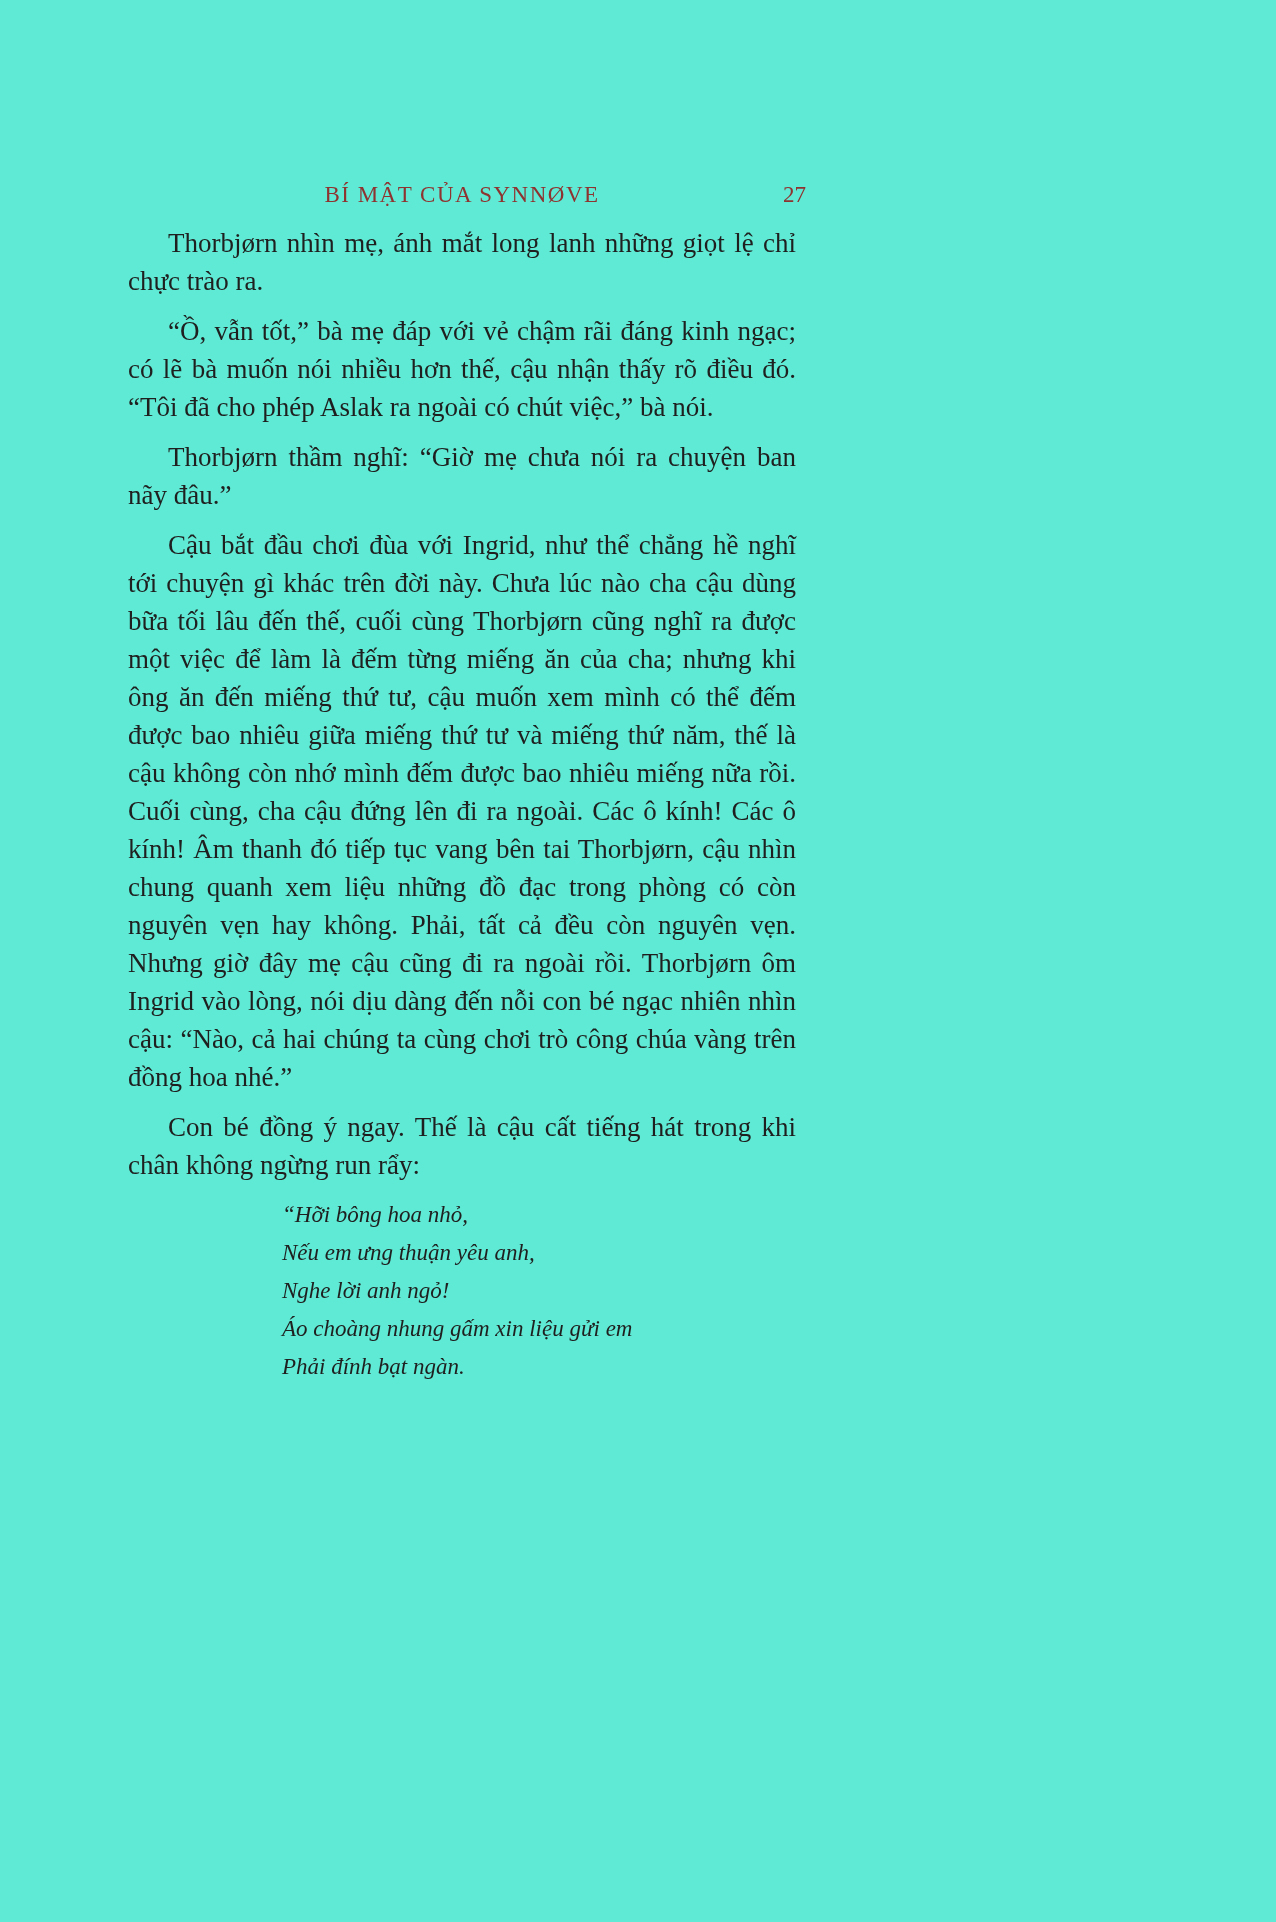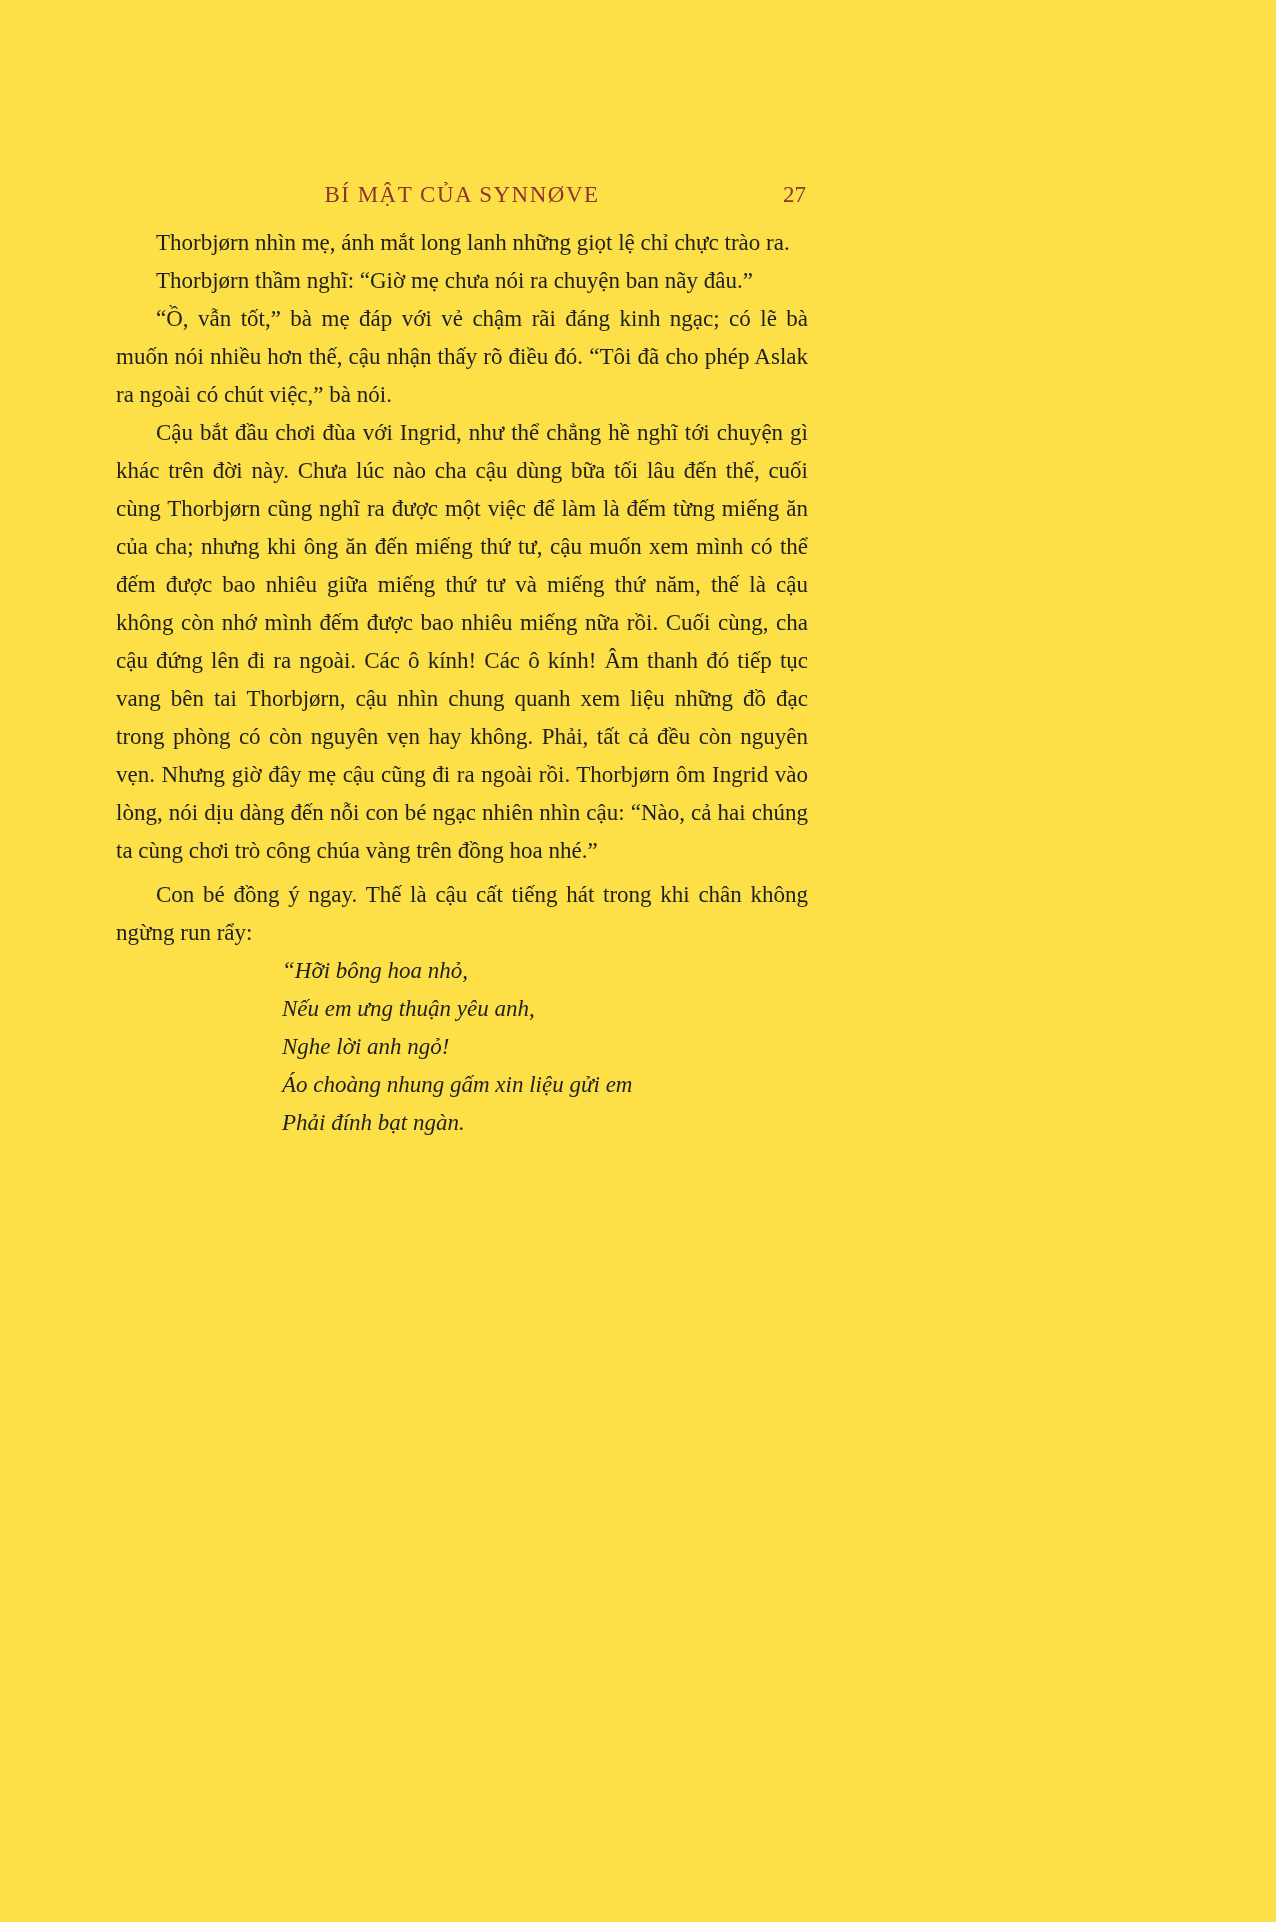--- a/index.html
+++ b/index.html
@@ -12,21 +12,21 @@
     height: 1922px;
     font-family: "Liberation Serif", "DejaVu Serif", serif;
     color: #1f1f1f;
   }
   .page {
     box-sizing: border-box;
     width: 1276px;
     height: 1922px;
     padding-top: 182px;
     padding-left: 116px;
-    background: #fde047;
+    background: #5eead4;
   }
   .column {
     width: 692px;
   }
   .page-header {
     position: relative;
     width: 100%;
     height: 30px;
     margin-bottom: 12px;
     color: #8f3330;
@@ -38,22 +38,22 @@
     letter-spacing: 1.5px;
   }
   .page-number {
     position: absolute;
     right: 2px;
     top: 0;
     font-size: 23px;
     text-align: center;
   }
   .para {
-    margin: 0;
-    font-size: 23px;
+    margin: 12px;
+    font-size: 27px;
     line-height: 38px;
     text-align: justify;
     text-indent: 40px;
   }
   .para.space-before {
     margin-top: 6px;
   }
   .poem {
     margin-left: 166px;
     font-style: italic;
@@ -69,22 +69,22 @@
 
 <div class="page">
   <div class="column">
 
     <div class="page-header">
       <span class="running-title">BÍ MẬT CỦA SYNNØVE</span>
       <span class="page-number">27</span>
     </div>
 
     <p class="para">Thorbjørn nhìn mẹ, ánh mắt long lanh những giọt lệ chỉ chực trào ra.</p>
+    <p class="para">“Ồ, vẫn tốt,” bà mẹ đáp với vẻ chậm rãi đáng kinh ngạc; có lẽ bà muốn nói nhiều hơn thế, cậu nhận thấy rõ điều đó. “Tôi đã cho phép Aslak ra ngoài có chút việc,” bà nói.</p>
     <p class="para">Thorbjørn thầm nghĩ: “Giờ mẹ chưa nói ra chuyện ban nãy đâu.”</p>
-    <p class="para">“Ồ, vẫn tốt,” bà mẹ đáp với vẻ chậm rãi đáng kinh ngạc; có lẽ bà muốn nói nhiều hơn thế, cậu nhận thấy rõ điều đó. “Tôi đã cho phép Aslak ra ngoài có chút việc,” bà nói.</p>
     <p class="para">Cậu bắt đầu chơi đùa với Ingrid, như thể chẳng hề nghĩ tới chuyện gì khác trên đời này. Chưa lúc nào cha cậu dùng bữa tối lâu đến thế, cuối cùng Thorbjørn cũng nghĩ ra được một việc để làm là đếm từng miếng ăn của cha; nhưng khi ông ăn đến miếng thứ tư, cậu muốn xem mình có thể đếm được bao nhiêu giữa miếng thứ tư và miếng thứ năm, thế là cậu không còn nhớ mình đếm được bao nhiêu miếng nữa rồi. Cuối cùng, cha cậu đứng lên đi ra ngoài. Các ô kính! Các ô kính! Âm thanh đó tiếp tục vang bên tai Thorbjørn, cậu nhìn chung quanh xem liệu những đồ đạc trong phòng có còn nguyên vẹn hay không. Phải, tất cả đều còn nguyên vẹn. Nhưng giờ đây mẹ cậu cũng đi ra ngoài rồi. Thorbjørn ôm Ingrid vào lòng, nói dịu dàng đến nỗi con bé ngạc nhiên nhìn cậu: “Nào, cả hai chúng ta cùng chơi trò công chúa vàng trên đồng hoa nhé.”</p>
     <p class="para space-before">Con bé đồng ý ngay. Thế là cậu cất tiếng hát trong khi chân không ngừng run rẩy:</p>
 
     <div class="poem">
       <div class="poem-line">“Hỡi bông hoa nhỏ,</div>
       <div class="poem-line">Nếu em ưng thuận yêu anh,</div>
       <div class="poem-line">Nghe lời anh ngỏ!</div>
       <div class="poem-line">Áo choàng nhung gấm xin liệu gửi em</div>
       <div class="poem-line">Phải đính bạt ngàn.</div>
     </div>

